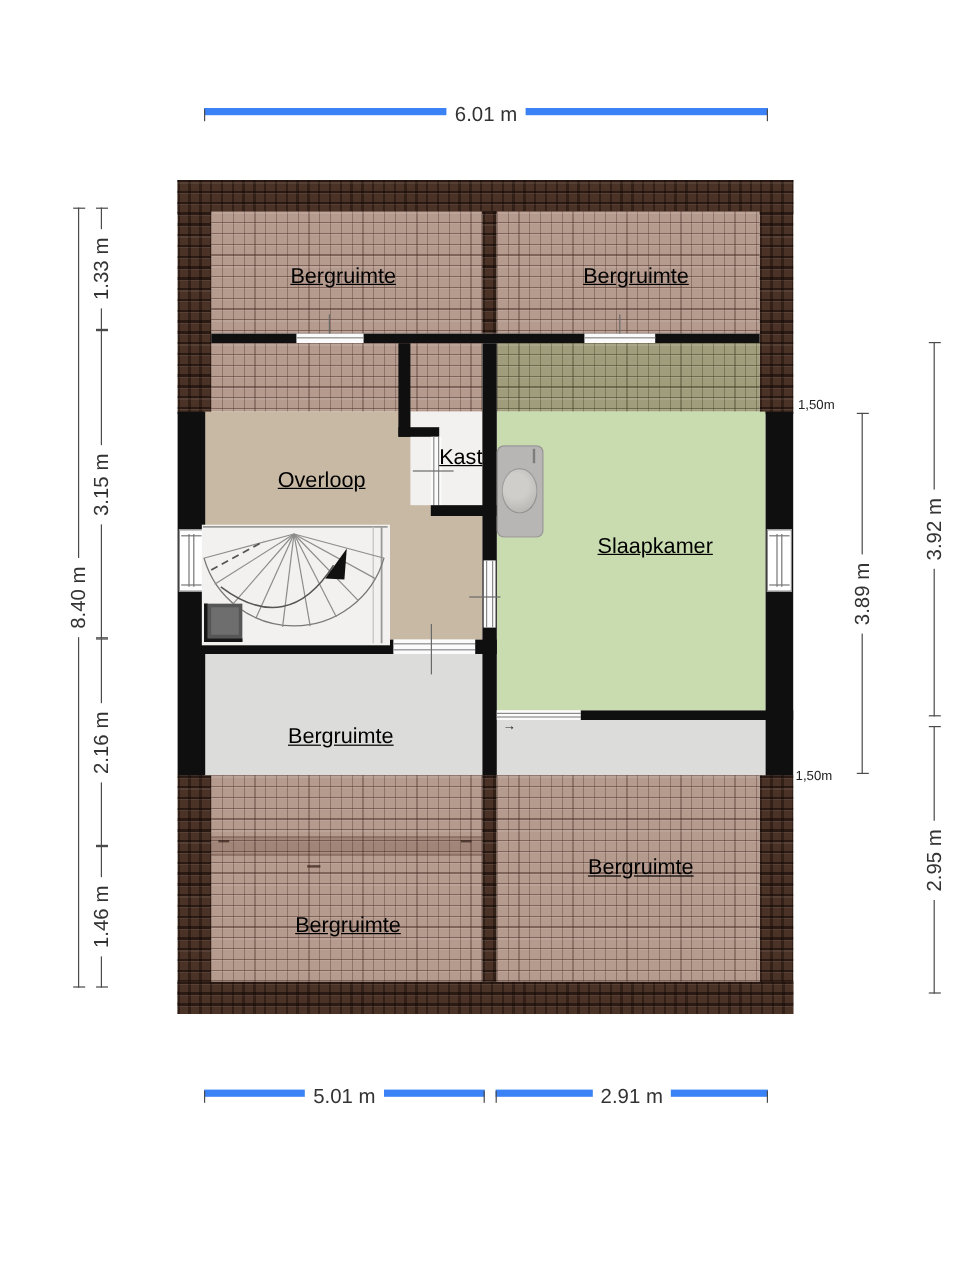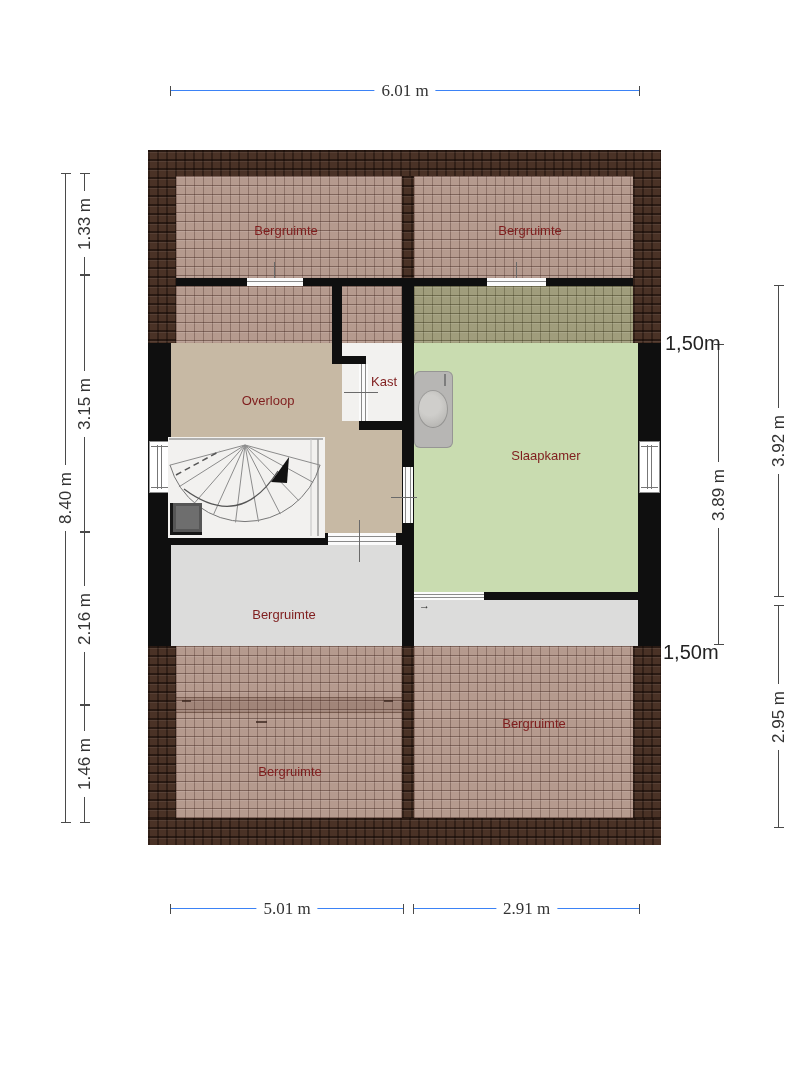--- a/index.html
+++ b/index.html
@@ -18,33 +18,33 @@
   .hatch-olive{background-color:#a09d7c;
     background-image:
       repeating-linear-gradient(to bottom, rgba(52,48,22,.45) 0 1px, rgba(255,255,255,.10) 1px 2px, rgba(0,0,0,0) 2px 9px),
       repeating-linear-gradient(to right, rgba(52,48,22,.33) 0 1px, rgba(0,0,0,0) 1px 9px);}
   .wall{background:#0f0f0f;}
   .tan{background:#c7b9a4;}
   .green{background:#c9dcb0;}
   .gray{background:#dcdcdb;}
   .whitefloor{background:#f2f1ef;}
   
-  .room-label{font-size:13px;color:#7f1d1d;white-space:nowrap;transform:translate(-50%,-50%);}
-  
-  .dim-h{height:0;border-top:1px solid #3b82f6;font-family:Liberation Serif, serif;}
+  .room-label{font-size:18px;color:#000000;white-space:nowrap;transform:translate(-50%,-50%);text-decoration:underline;}
+  
+  .dim-h{height:0;border-top:6px solid #3b82f6;}
   .dim-h::before,.dim-h::after{content:'';position:absolute;top:-5px;width:1px;height:10px;background:#4a4a4a;}
   .dim-h::before{left:0;} .dim-h::after{right:0;}
   .dim-h .lbl{position:absolute;left:50%;top:0;transform:translate(-50%,-50%);background:#fff;
               padding:1px 7px;font-size:17px;color:#333;white-space:nowrap;}
   .dim-v{width:0;border-left:1px solid #4a4a4a;}
   .dim-v::before,.dim-v::after{content:'';position:absolute;left:-5px;width:10px;height:1px;background:#4a4a4a;}
   .dim-v::before{top:0;} .dim-v::after{bottom:0;}
   .dim-v .lbl{position:absolute;left:0;top:50%;transform:translate(-50%,-50%) rotate(-90deg);background:#fff;
               padding:1px 7px;font-size:17px;color:#333;white-space:nowrap;}
-  .knee-label{font-size:20px;color:#222;white-space:nowrap;}
+  .knee-label{font-size:11px;color:#222;white-space:nowrap;}
   
   .opening-h{background:#fbfbfb;}
   .opening-h .line{position:absolute;left:0;right:0;height:0;border-top:1px solid #8a8a8a;}
   .opening-v{background:#fbfbfb;}
   .opening-v .line{position:absolute;top:0;bottom:0;width:0;border-left:1px solid #8a8a8a;}
   .tick-v{width:0;border-left:1px solid #6a6a6a;}
   .tick-h{height:0;border-top:1px solid #6a6a6a;}
   .window{background:#ffffff;box-shadow:inset 0 0 0 1px #8d8d8d;}
   .window .pane{position:absolute;top:4px;bottom:4px;width:0;border-left:1px solid #777;}
   .window .cap{position:absolute;left:2px;right:2px;height:0;border-top:1px solid #777;}

